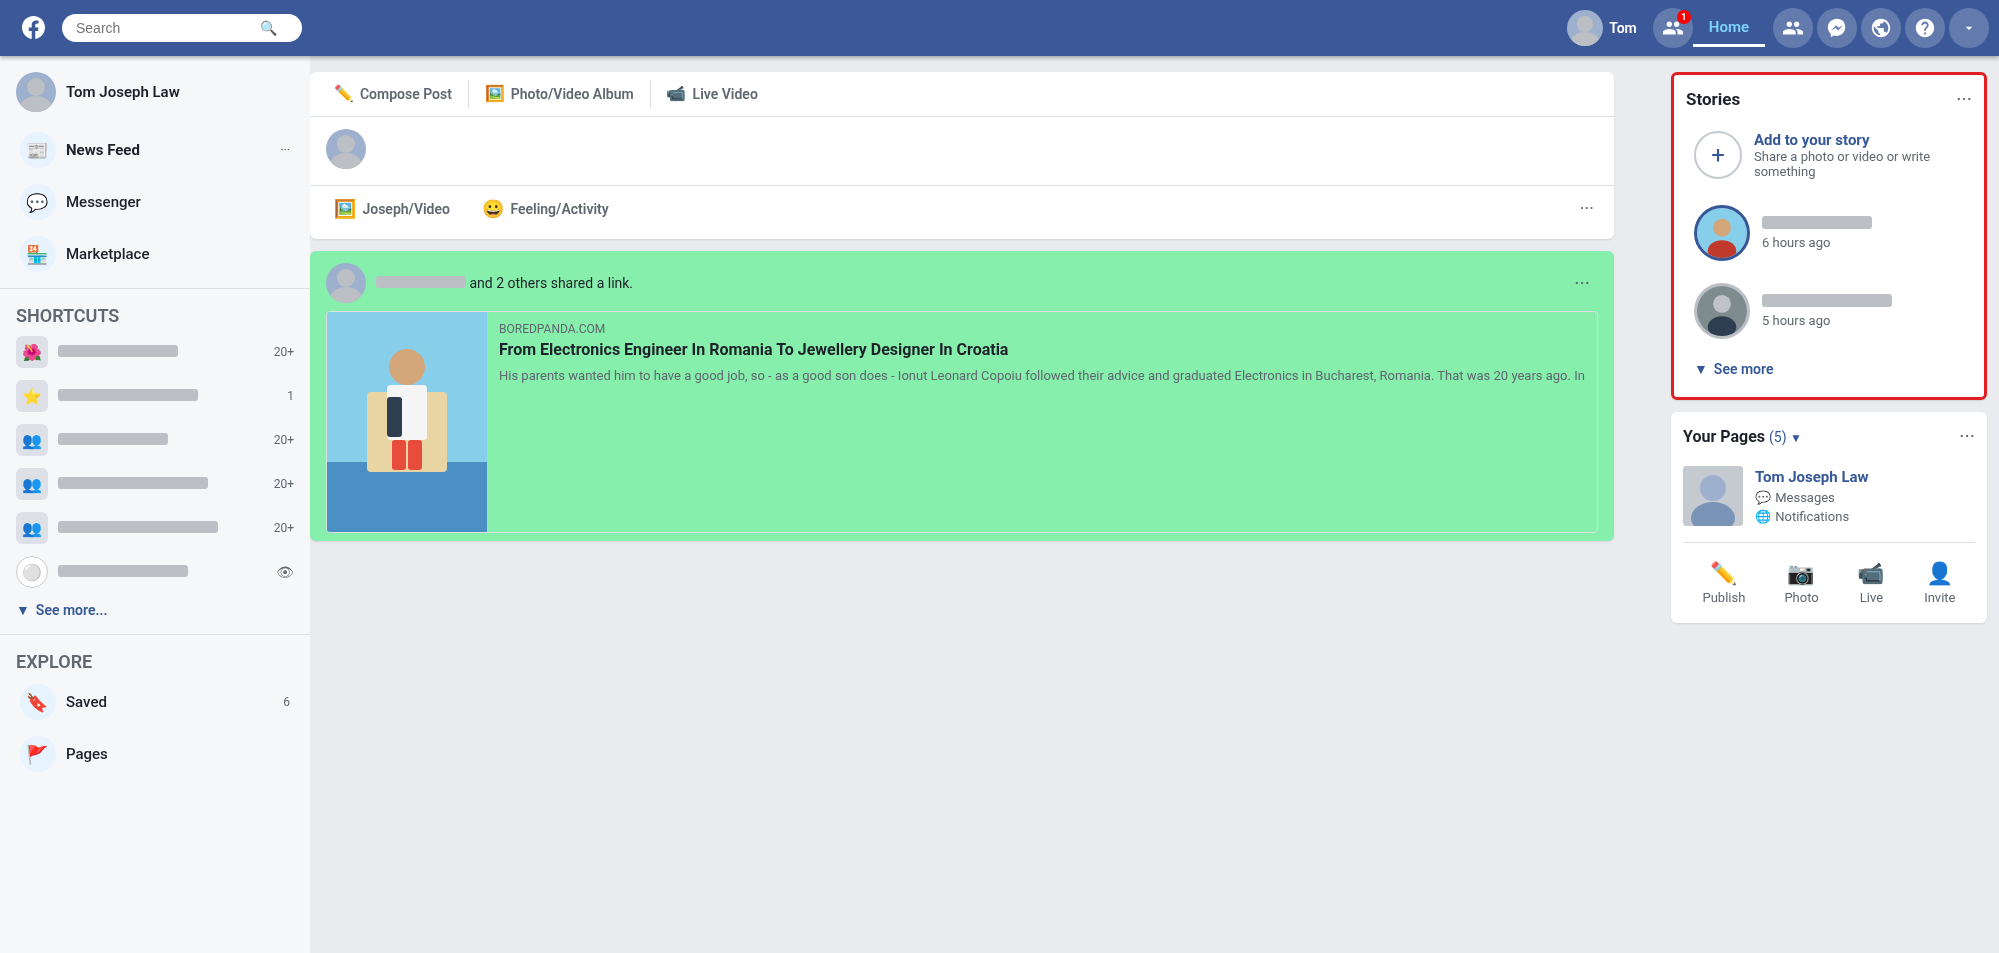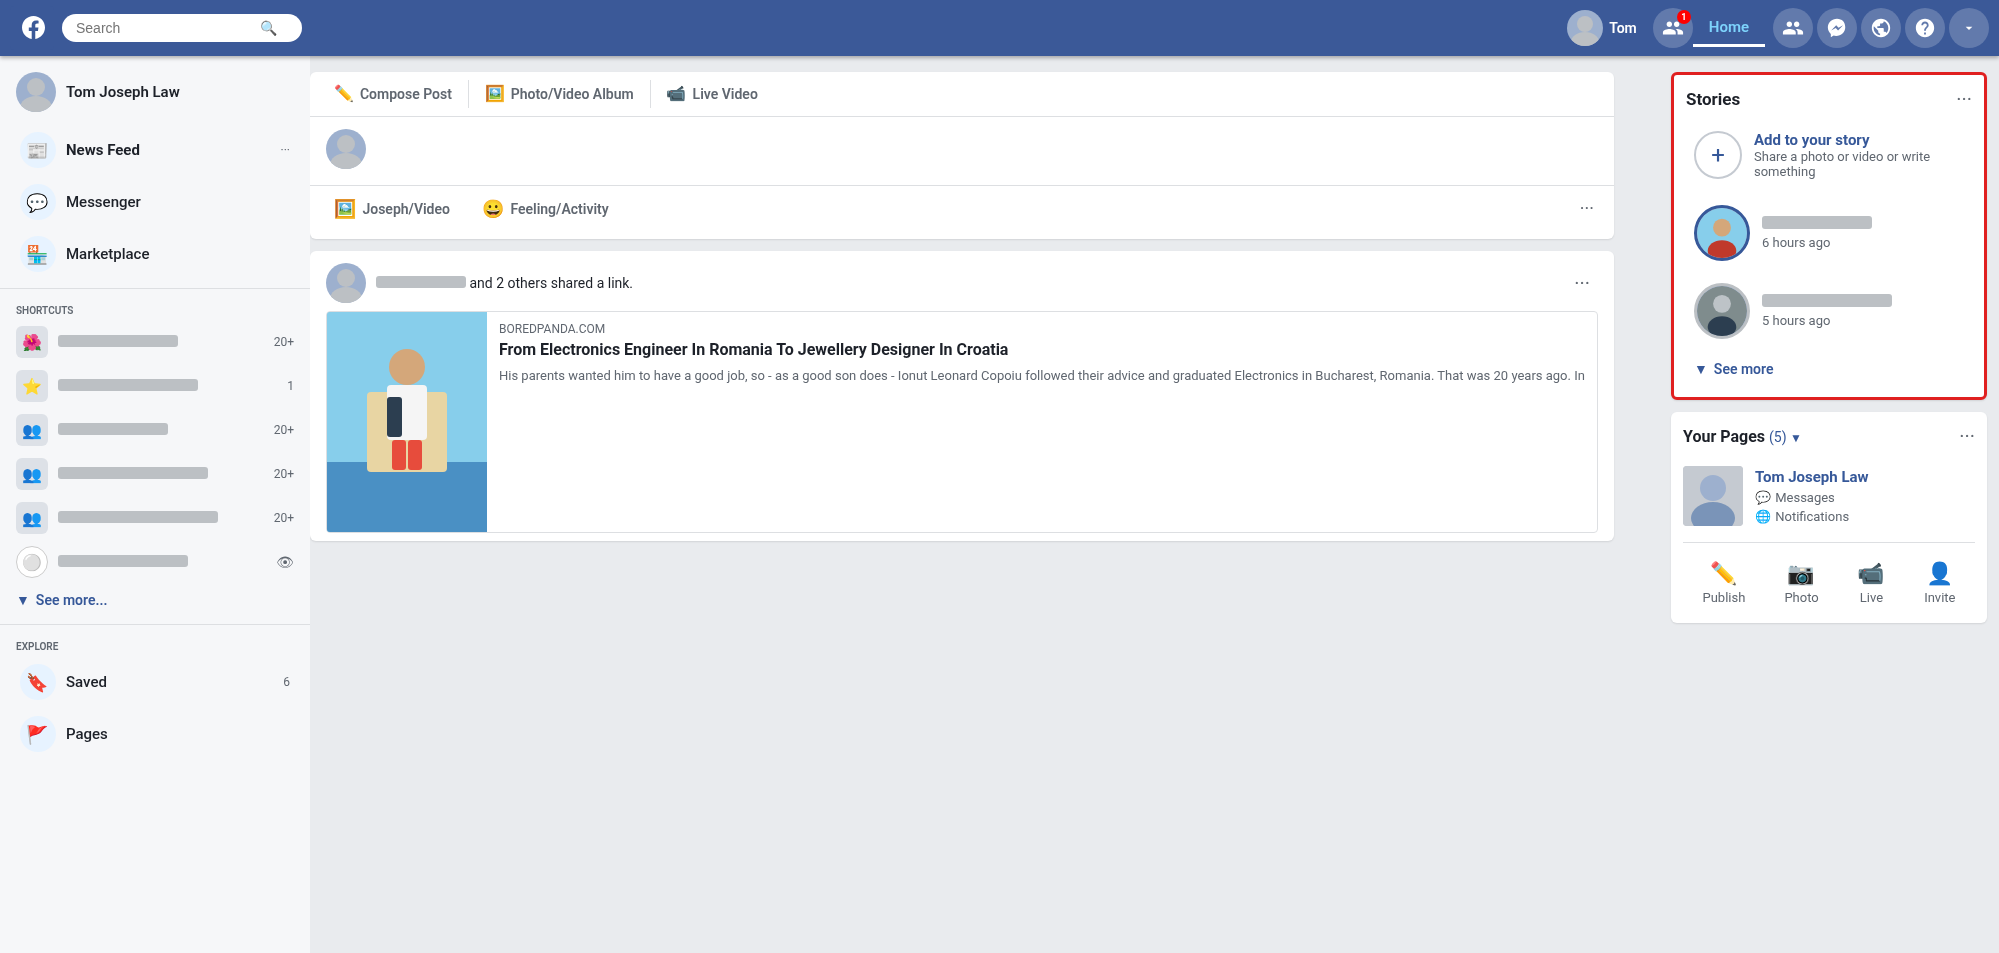--- a/index.html
+++ b/index.html
@@ -140,21 +140,21 @@
       display: flex; align-items: center; justify-content: center;
       margin-right: 10px;
       font-size: 18px;
       flex-shrink: 0;
     }
     .sidebar-item .s-label { font-size: 15px; color: #1d2129; font-weight: 500; flex: 1; }
     .sidebar-item .s-extra { font-size: 12px; color: #606770; margin-left: auto; }
     .sidebar-item.active .s-label { font-weight: 700; }
     .sidebar-section-title {
       padding: 8px 16px 4px;
-      font-size: 10px;
+      font-size: 18px;
       font-weight: 600;
       color: #606770;
       text-transform: uppercase;
     }
     .blurred-text {
       display: inline-block;
       background: #bcc0c4;
       border-radius: 3px;
       color: transparent;
       font-size: 13px;
@@ -261,21 +261,21 @@
       margin-left: auto;
       padding: 8px 12px;
       border-radius: 50%;
       cursor: pointer;
       color: #606770;
       font-size: 18px;
     }
 
     
     .post-card {
-      background: #ffffff;
+      background: #86efac;
       border-radius: 6px;
       box-shadow: 0 1px 2px rgba(0,0,0,0.1);
       margin-bottom: 12px;
       overflow: hidden;
     }
     .post-header {
       display: flex; align-items: center;
       padding: 12px 16px 0;
     }
     .post-header .p-avatar {

